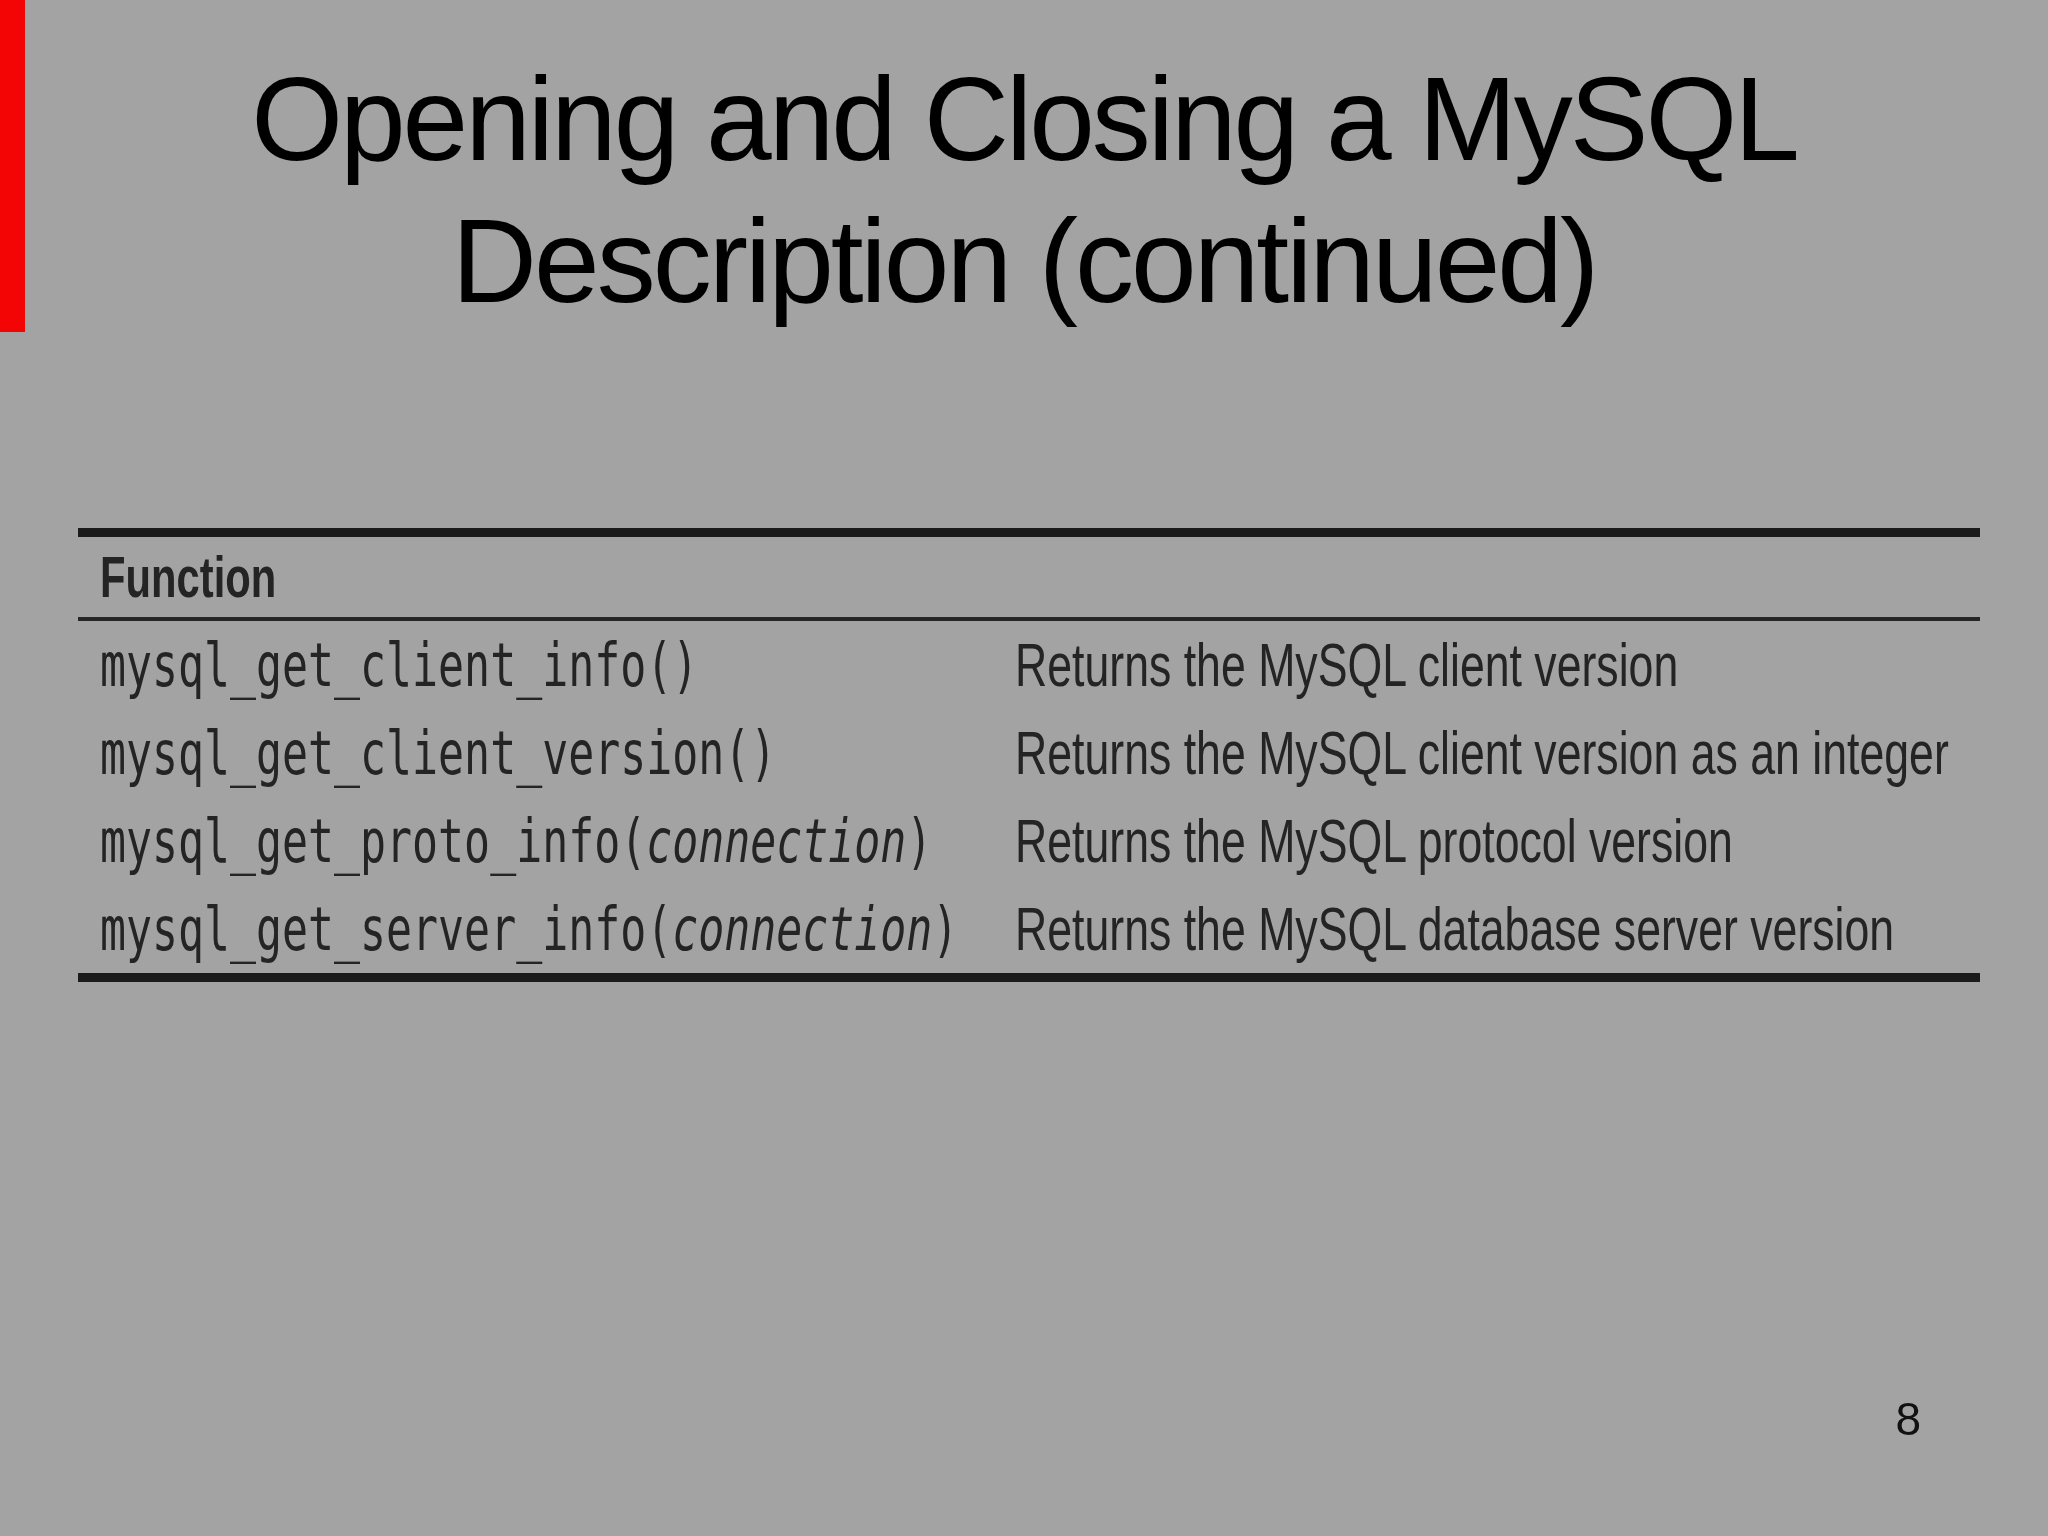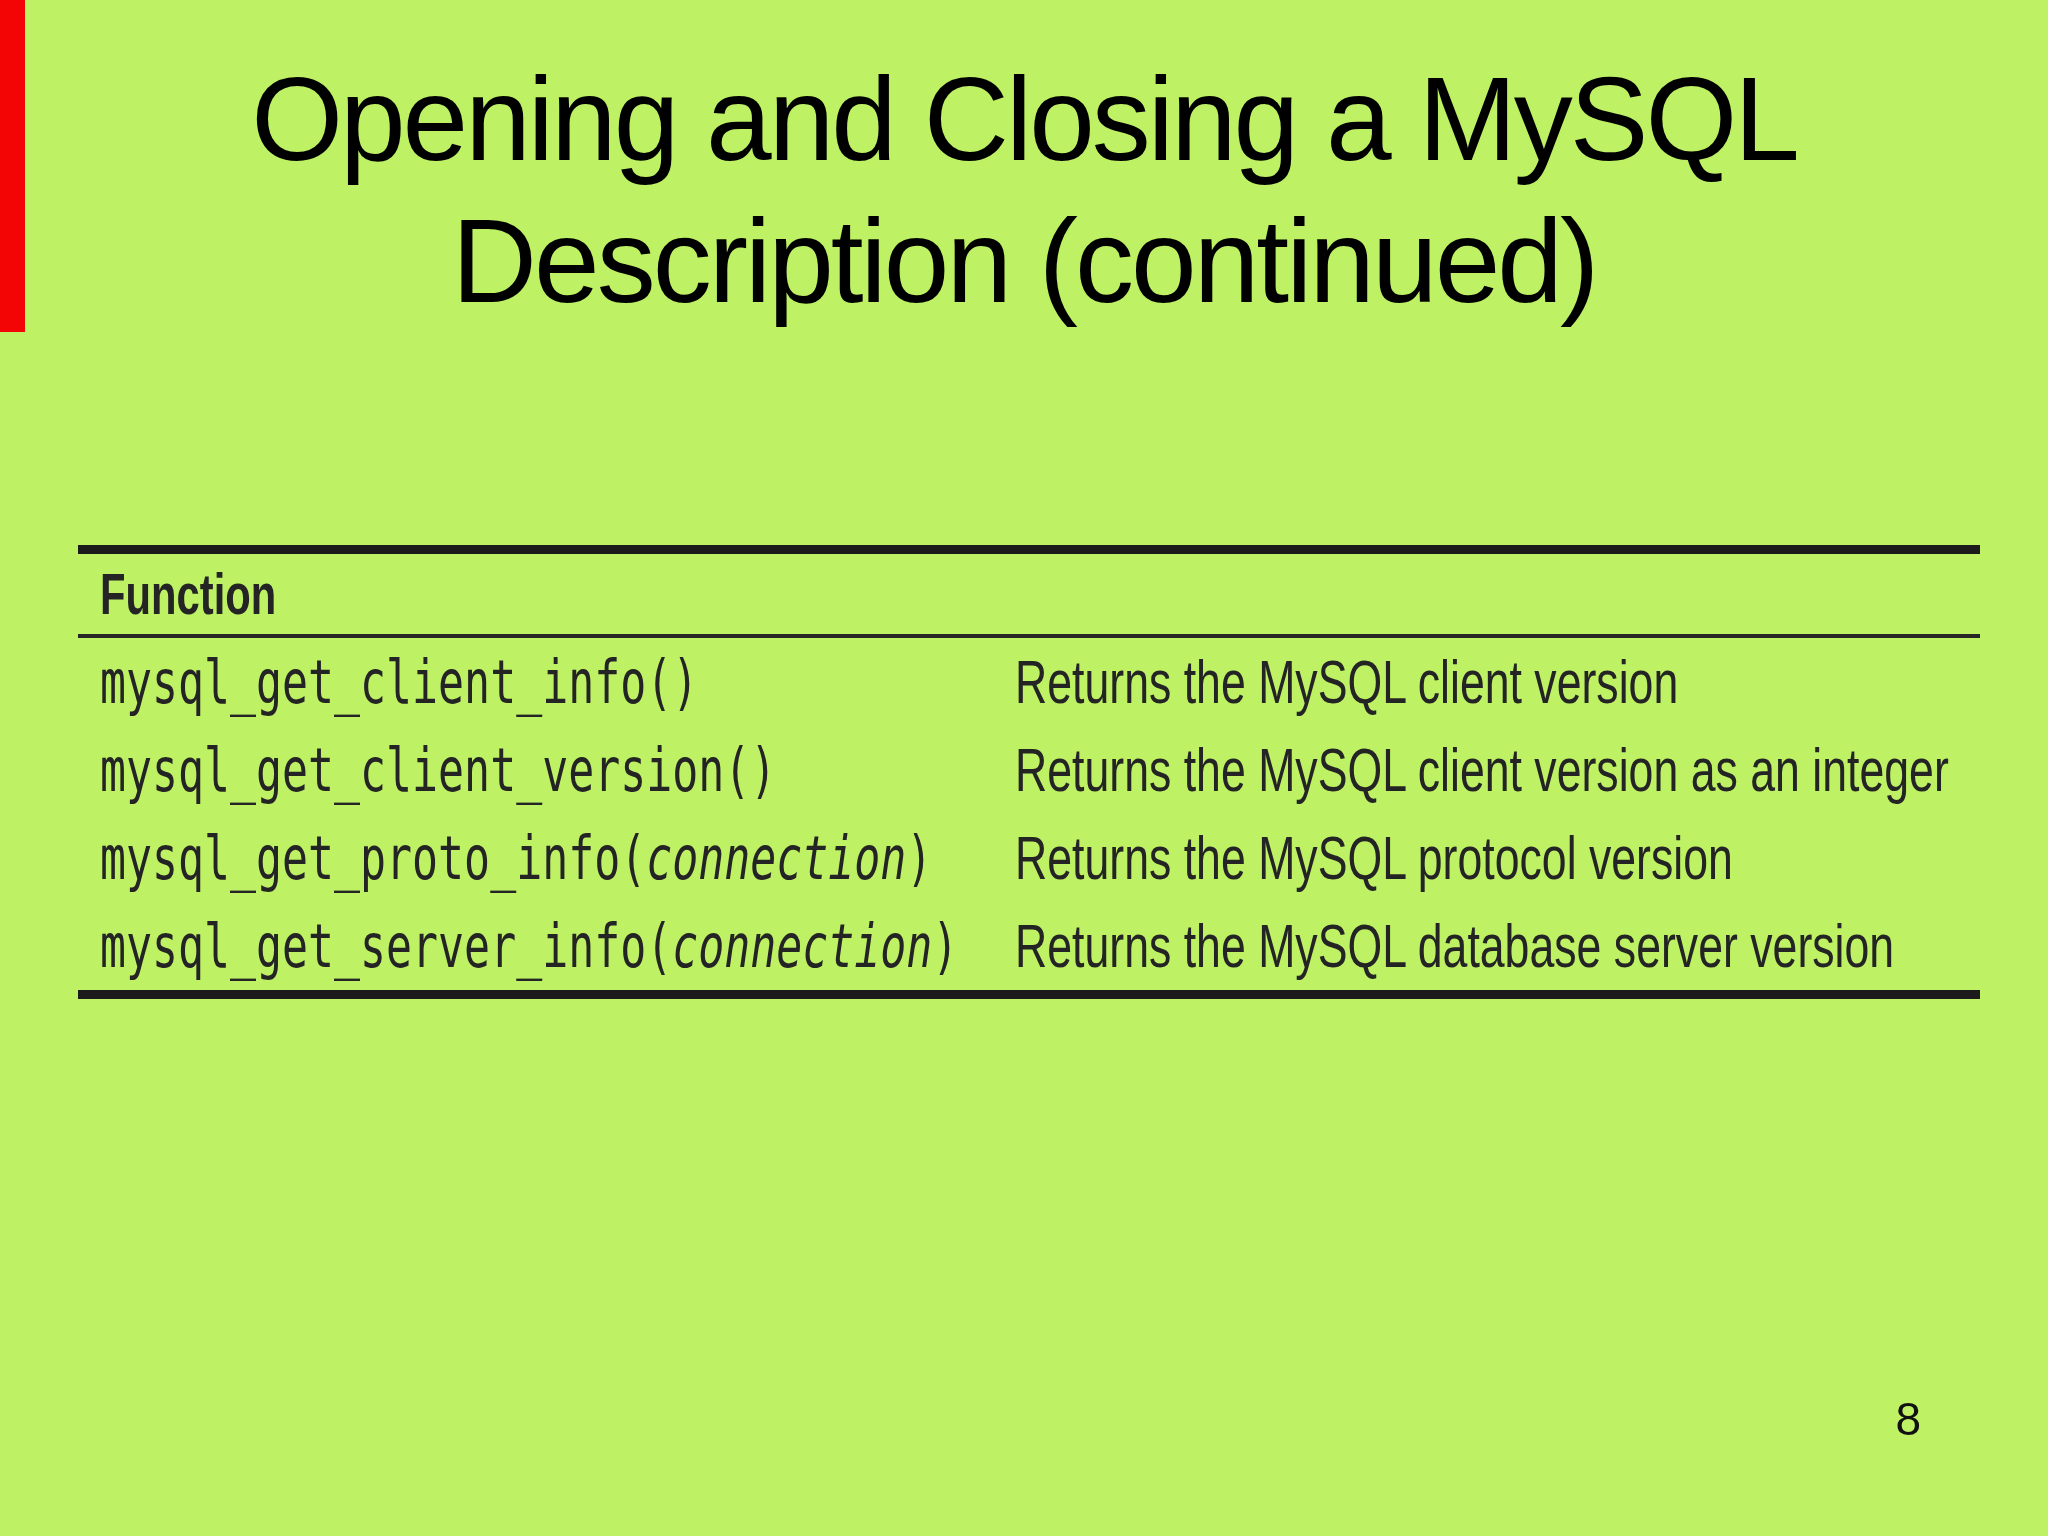--- a/index.html
+++ b/index.html
@@ -6,41 +6,41 @@
     --accent-bar:#f40505;
     --title-text:#000000;
     --body-text:#242424;
     --table-border:#1b1b1b;
   }
   *{margin:0;padding:0;box-sizing:border-box;}
   html,body{background:#ffffff;}
   .slide{
     position:relative;
     width:2048px;height:1536px;
-    background:#bef264;
+    background:#a3a3a3;
     overflow:hidden;
     font-family:"Liberation Sans",sans-serif;
   }
   .red-bar{
     position:absolute;left:0;top:0;
     width:25px;height:332px;
     background:var(--accent-bar);
   }
   .title{
     position:absolute;top:48px;left:0;width:100%;
     text-align:center;
     font-weight:400;
     font-size:118px;
     line-height:142px;
     letter-spacing:-3px;
     color:var(--title-text);
   }
   .title .tl{display:block;}
   .slide-table{
-    position:absolute;left:78px;top:545px;width:1902px;
+    position:absolute;left:78px;top:528px;width:1902px;
     border-top:9px solid var(--table-border);
     border-bottom:9px solid var(--table-border);
     color:var(--body-text);
   }
   .trow{
     display:grid;
     grid-template-columns:937px 1fr;
   }
   .thead{
     height:84px;

